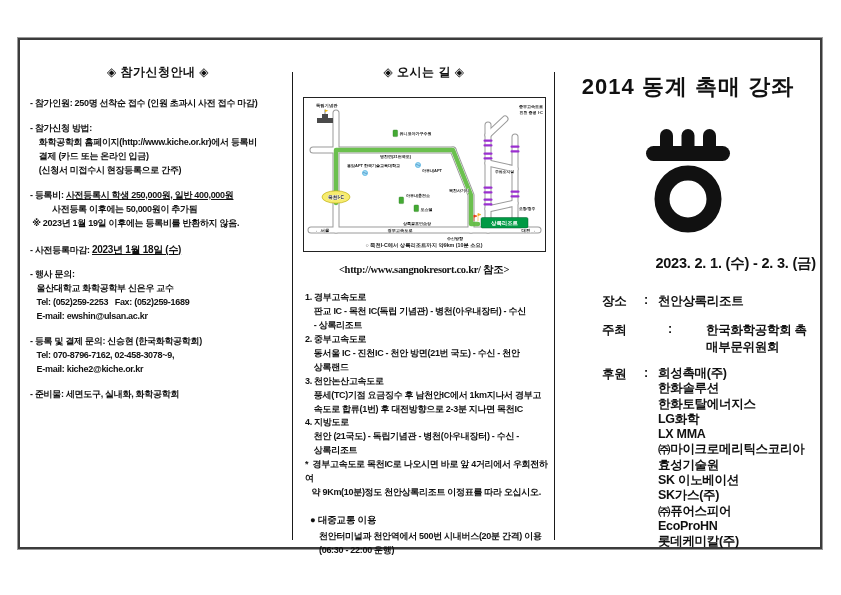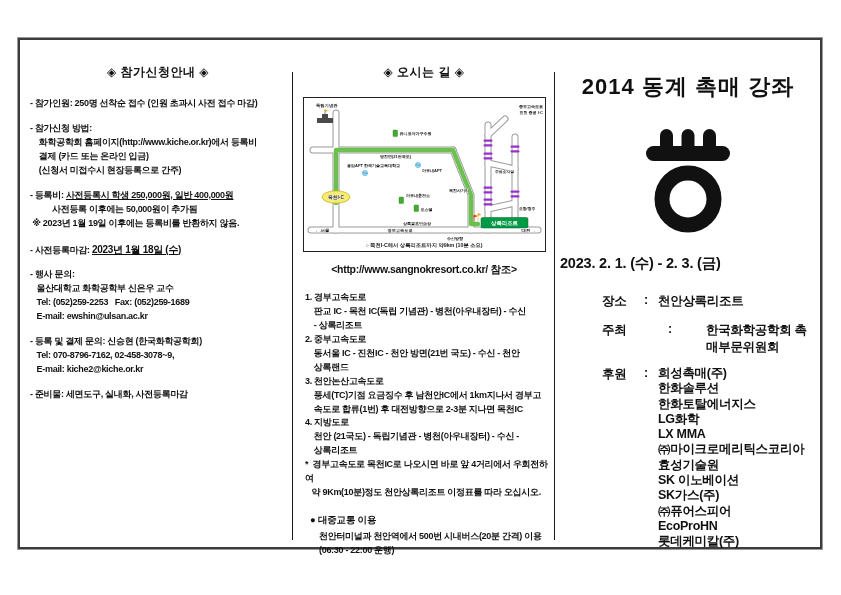--- a/index.html
+++ b/index.html
@@ -17,30 +17,30 @@
   .div2{left:534px;}
   .col{position:absolute;top:18px;}
   .col1{left:10px;width:256px;}
   .col2{left:278px;width:252px;}
   .col3{left:540px;width:256px;}
   .sec-h{text-align:center;font-weight:800;font-size:12px;letter-spacing:.5px;margin:6px 0 16px;}
   .para{white-space:pre-wrap;font-weight:bold;font-size:9px;line-height:1.55;letter-spacing:-.3px;margin:0 0 11px;}
   .u{text-decoration:underline;}
   .deadline{font-size:10px;text-decoration:underline;}
   .map-wrap{width:243px;margin:2px auto 0;}
-  .link-note{text-align:center;font-weight:bold;font-size:10.5px;margin:7px 0 14px;letter-spacing:-.3px;}
+  .link-note{text-align:center;font-weight:bold;font-size:10.5px;margin:7px 0 14px;letter-spacing:-.3px;font-family:Liberation Serif, serif;}
   .bullet-h{font-weight:bold;font-size:9.5px;margin:0 0 3px;letter-spacing:-.2px;}
   .transit-block{margin-top:14px;margin-left:12px;}
   .transit-text{margin-left:9px;}
   
   .title{
     text-align:center;font-weight:800;font-size:22px;letter-spacing:1px;margin:14px 0 0;
   }
   .logo-box{width:104px;margin:14px auto 0;}
-  .dates{text-align:left;font-weight:800;font-size:14.5px;margin:16px 0 0;letter-spacing:-.2px;}
+  .dates{text-align:right;font-weight:800;font-size:14.5px;margin:16px 0 0;letter-spacing:-.2px;}
   .info{margin:20px 0 0 14px;font-weight:800;font-size:12.5px;letter-spacing:-.3px;}
   .row{display:flex;margin-bottom:12px;}
   .row-label{width:42px;flex:none;margin-left:28px;}
   .row-colon{width:14px;flex:none;}
   .sponsor-col div{line-height:15.3px;}
   .host-row{margin-bottom:10px;gap:24px;}
   
   .mt{font-weight:bold;fill:#1a1a1a;stroke:#ffffff;stroke-width:.7px;paint-order:stroke;font-family:"Liberation Sans","DejaVu Sans",sans-serif;}
   .road-case{stroke:#9a9a9a;stroke-width:7;fill:none;stroke-linecap:round;stroke-linejoin:round;}
   .road-fill{stroke:#ffffff;stroke-width:5;fill:none;stroke-linecap:round;stroke-linejoin:round;}
@@ -67,21 +67,21 @@
           사전등록 이후에는 50,000원이 추가됨
  ※ 2023년 1월 19일 이후에는 등록비를 반환하지 않음.</span></div>
     <div class="para"><span>- 사전등록마감: </span><span class="deadline">2023년 1월 18일 (수)</span></div>
     <div class="para">- 행사 문의:
    울산대학교 화학공학부 신은우 교수
    Tel: (052)259-2253   Fax: (052)259-1689
    E-mail: ewshin@ulsan.ac.kr</div>
     <div class="para">- 등록 및 결제 문의: 신승현 (한국화학공학회)
    Tel: 070-8796-7162, 02-458-3078~9,
    E-mail: kiche2@kiche.or.kr</div>
-    <div class="para">- 준비물: 세면도구, 실내화, 사전등록마감</div>
+    <div class="para">- 준비물: 세면도구, 실내화, 화학공학회</div>
   </div>
 
   <div class="col col2">
     <div class="sec-h">◈ 오시는 길 ◈</div>
 
     <div class="map-wrap">
       <svg width="243" height="155" viewBox="0 0 243 155">
         <rect x="0.5" y="0.5" width="242" height="154" fill="#ffffff" stroke="#222"></rect>
 
         <g>

